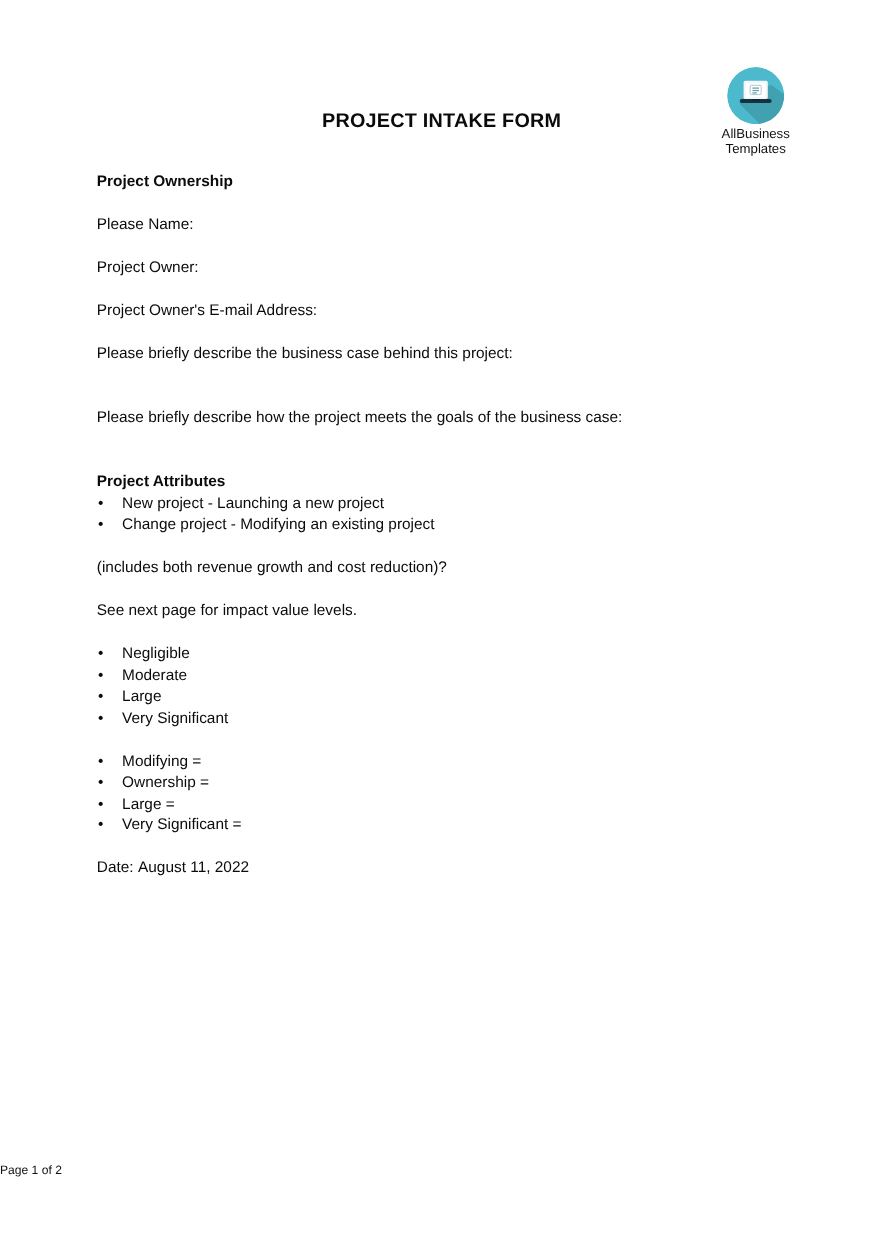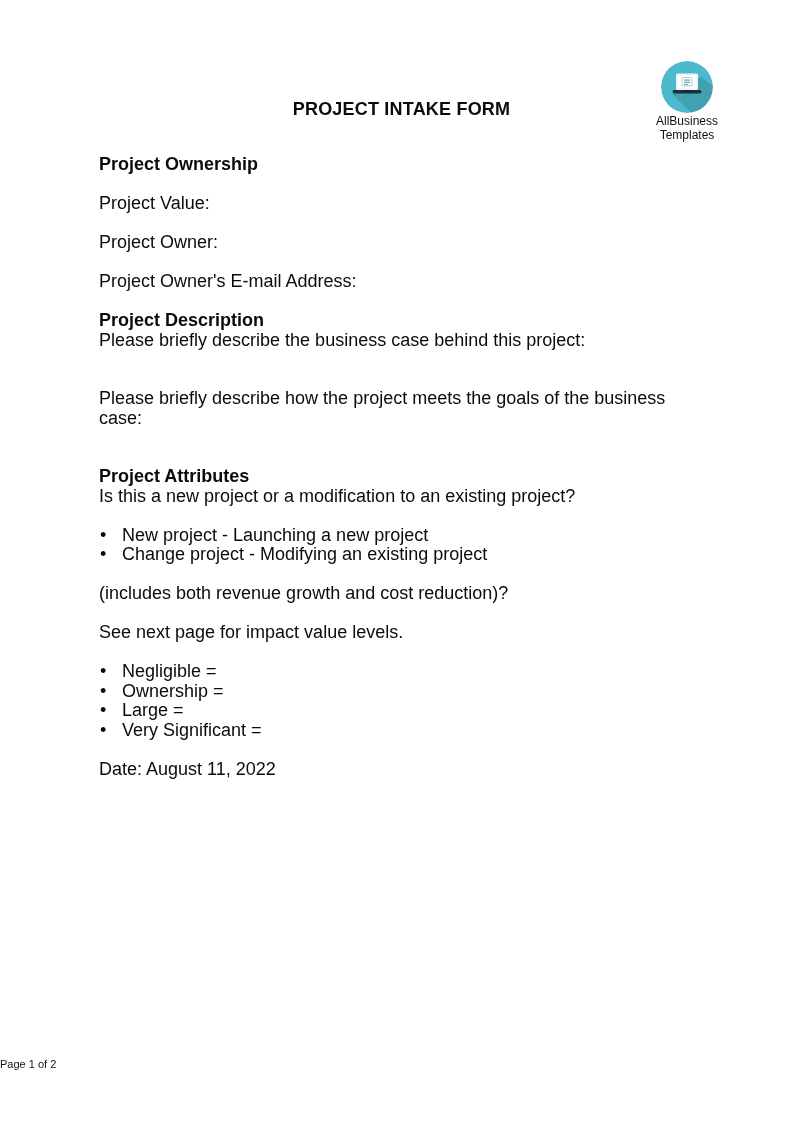--- a/index.html
+++ b/index.html
@@ -32,24 +32,24 @@
     right: 71px;
     width: 70px;
     text-align: center;
     margin-left: 45px;
   }
   .logo svg { display: block; margin: 0 auto 2px auto; }
   .logo-text { font-size: 12px; line-height: 13.5px; color: #111; }
   
   .doc-body {
     position: absolute;
-    left: 99px;
+    left: 88px;
     top: 155px;
     width: 612px;
-    font-size: 18px;
+    font-size: 14px;
     line-height: 19.5px;
   }
   .doc-body p { margin: 0 0 19.5px 0; }
   .doc-body p.tight { margin-bottom: 0; }
   .doc-body p.wide { margin-bottom: 39px; }
   .doc-body p.nogap { margin-bottom: 0; }
   .hd { font-weight: 700; }
   .it { }
   ul.blist {
     list-style: none;
@@ -106,44 +106,48 @@
     <div class="logo-text">
       <div>AllBusiness</div>
       <div>Templates</div>
     </div>
   </div>
 
   <div class="doc-body">
 
     <p class="hd">Project Ownership</p>
 
-    <p>Project Value:</p>
+    <p>Please Name:</p>
     <p>Project Owner:</p>
     <p>Project Owner's E-mail Address:</p>
 
-    <p class="hd tight">Project Description</p>
     <p class="it wide">Please briefly describe the business case behind this project:</p>
     <p class="it wide">Please briefly describe how the project meets the goals of the business case:</p>
 
     <p class="hd tight">Project Attributes</p>
-    <p class="it">Is this a new project or a modification to an existing project?</p>
 
     <ul class="blist">
       <li>New project - Launching a new project</li>
       <li>Change project - Modifying an existing project</li>
     </ul>
 
     <p class="it">(includes both revenue growth and cost reduction)?</p>
 
     <p>See next page for impact value levels.</p>
 
+    <ul class="blist">
+      <li>Negligible</li>
+      <li>Moderate</li>
+      <li>Large</li>
+      <li>Very Significant</li>
+    </ul>
 
 
     <ul class="blist">
-      <li>Negligible =</li>
+      <li>Modifying =</li>
       <li>Ownership =</li>
       <li>Large =</li>
       <li>Very Significant =</li>
     </ul>
 
     <p class="date-line">
       <span>Date:</span><span class="date-val">August 11, 2022</span>
     </p>
 
   </div>

